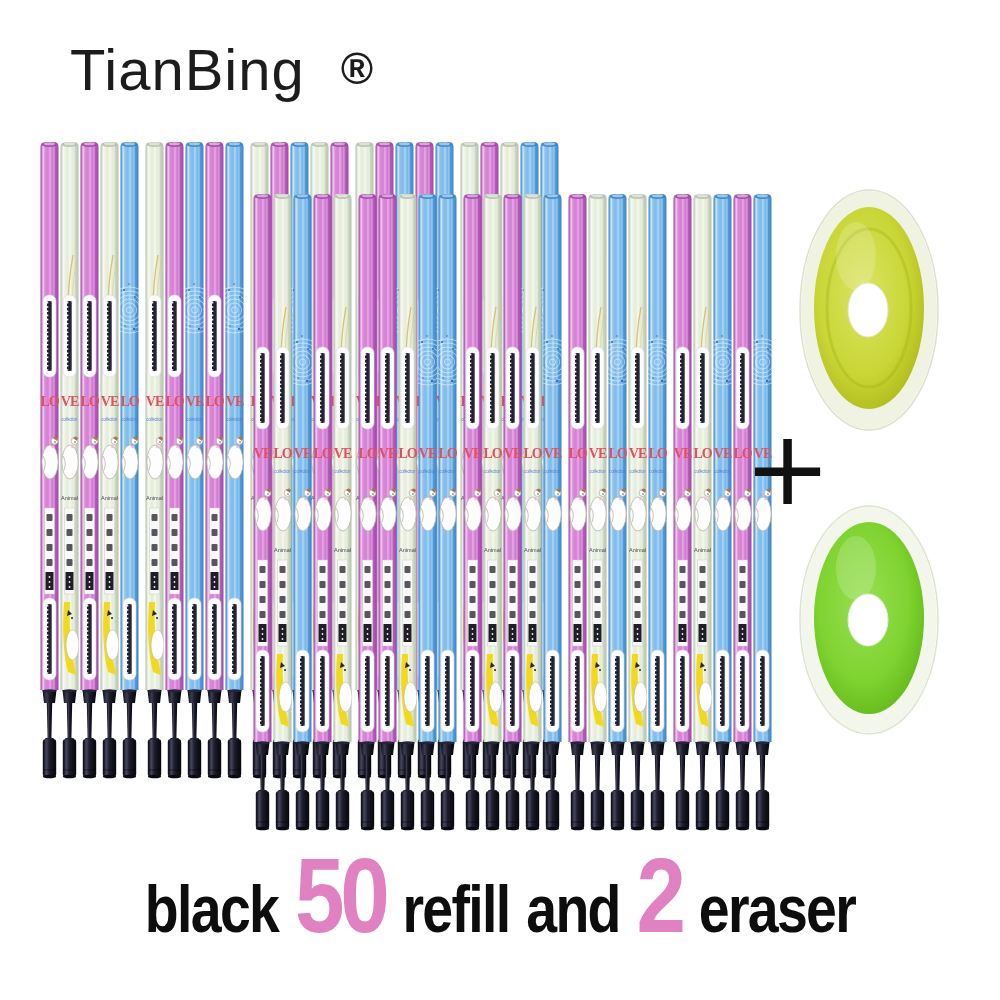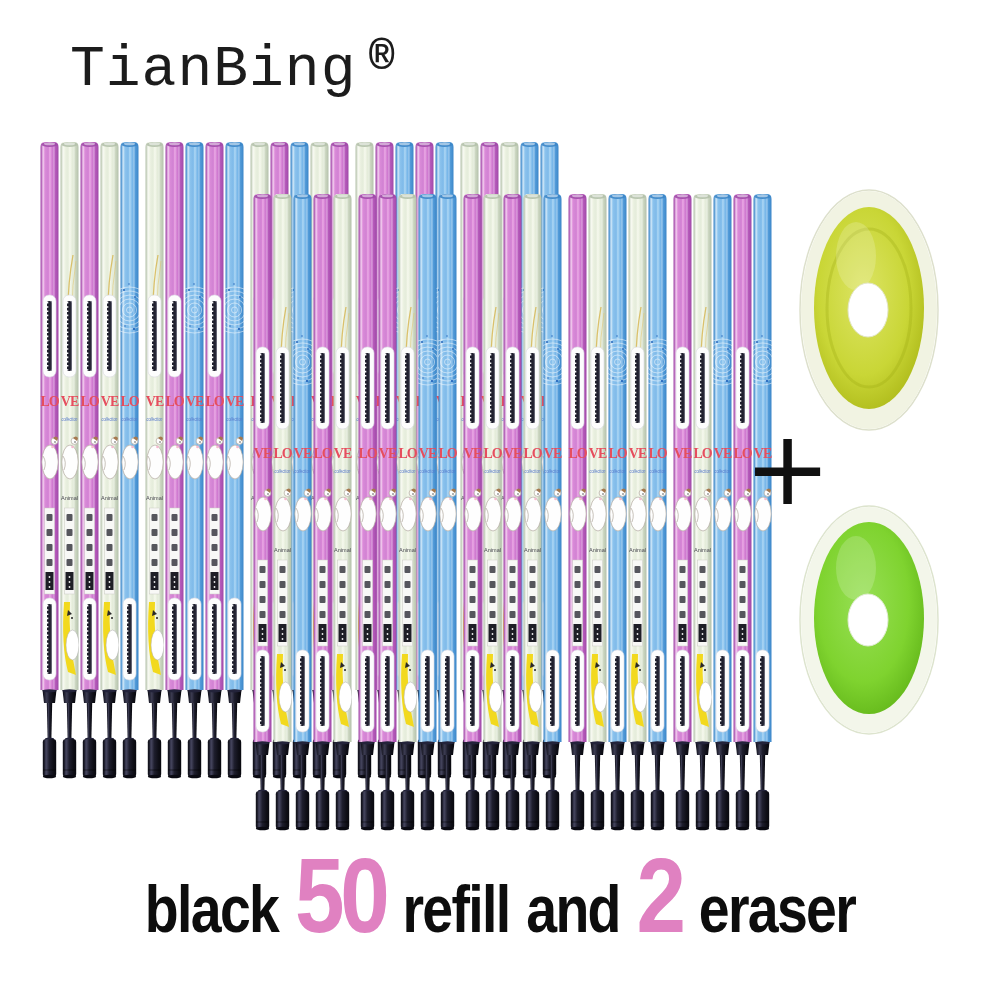--- a/index.html
+++ b/index.html
@@ -1,20 +1,20 @@
 <!DOCTYPE html>
 <html><head>
 <meta charset="utf-8">
 <style>
   html,body{margin:0;padding:0;background:#fff;}
   .canvas{position:relative;width:1000px;height:1000px;background:#ffffff;overflow:hidden;
           font-family:"Liberation Sans",sans-serif;}
   
-  .brand{position:absolute;left:70px;top:38px;display:flex;align-items:flex-start;color:#1c1c1c;
-         font-family:Liberation Mono, monospace;}
+  .brand{position:absolute;left:70px;top:38px;display:flex;align-items:center;color:#1c1c1c;
+         font-family:Liberation Sans, sans-serif;gap:24px;}
   .brand-name{font-size:58px;line-height:1.1;letter-spacing:1px;}
   .brand-reg{font-size:44px;line-height:1;margin-left:12px;margin-top:-2px;font-weight:bold;}
   
   .pen-group{position:absolute;}
   .pen{position:absolute;top:0;}
   
   .eraser{position:absolute;}
   
   .plus{position:absolute;left:744px;top:416px;font-size:104px;line-height:1;color:#111;
         font-family:"DejaVu Sans",sans-serif;font-weight:400;}

